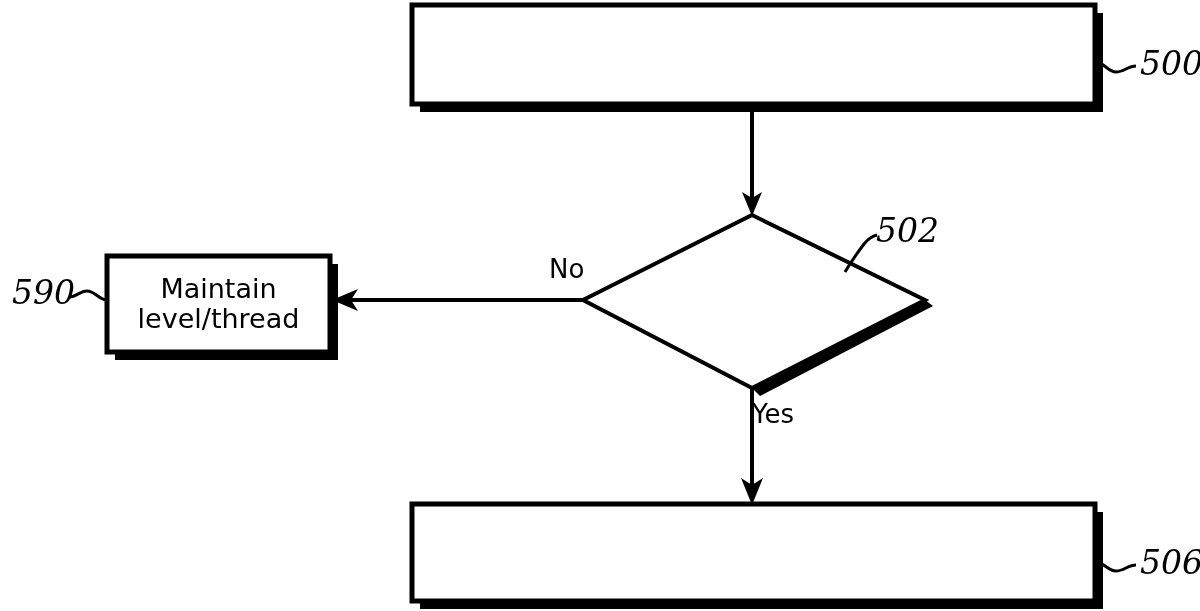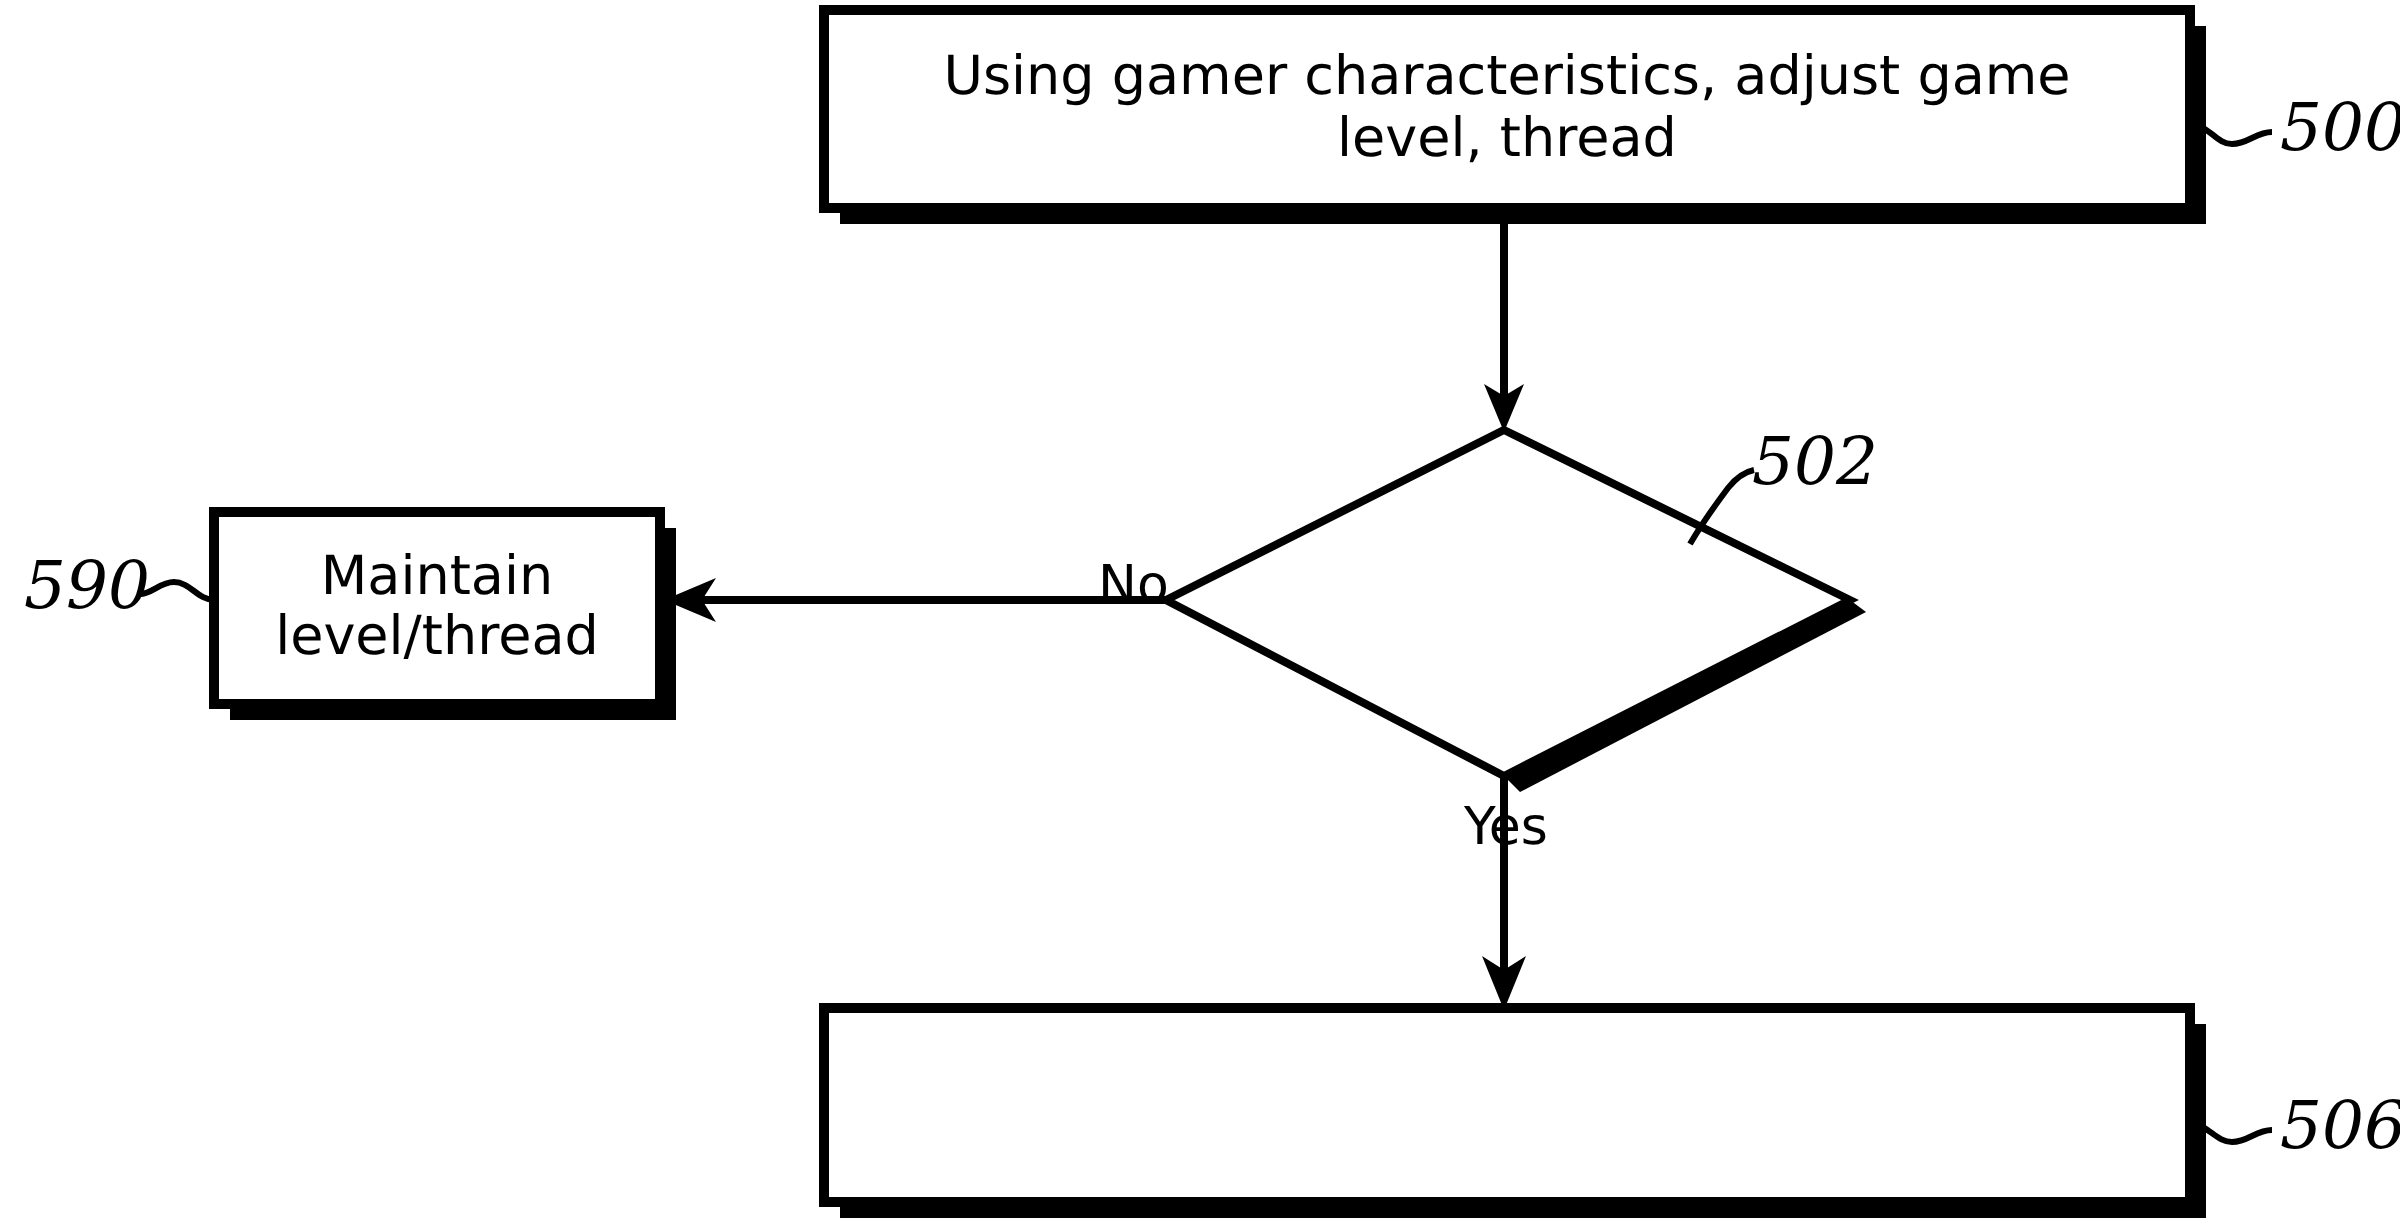--- a/index.html
+++ b/index.html
@@ -93,31 +93,29 @@
       <line x1="752" y1="388" x2="752" y2="492" stroke="#000000" stroke-width="4"></line>
       <polygon points="752,505 741,478 752,485 763,478" fill="#000000"></polygon>
     </g>
 
     <path d="M1095,62 C1104,62 1108,72 1116,72 C1124,72 1128,66 1136,66" fill="none" stroke="#000000" stroke-width="3"></path>
     <path d="M845,272 C852,260 858,252 864,244 C868,239 872,236 877,235" fill="none" stroke="#000000" stroke-width="3"></path>
     <path d="M107,300 C99,300 95,291 87,291 C80,291 76,297 70,297" fill="none" stroke="#000000" stroke-width="3"></path>
     <path d="M1095,562 C1104,562 1108,571 1116,571 C1124,571 1128,565 1136,565" fill="none" stroke="#000000" stroke-width="3"></path>
   </svg>
 
-  <div class="node-text box-text" style="left:418px; top:5px; width:671px; height:99px;">Using gamer characteristics, adjust game
-level, thread</div>
 
 
   <div class="node-text box-text" style="left:110px; top:256px; width:217px; height:96px;">Maintain
 level/thread</div>
 
 
-  <div class="edge-label" style="left:549px; top:254px;margin-top:24px;">No</div>
+  <div class="edge-label" style="left:549px; top:254px;">No</div>
 
-  <div class="edge-label" style="left:732px; top:399px;">Yes</div>
+  <div class="edge-label" style="left:752px; top:399px;">Yes</div>
 
   <div class="ref-num" style="left:1140px; top:44px;">500</div>
 
   <div class="ref-num" style="left:876px; top:211px;">502</div>
 
   <div class="ref-num" style="left:12px; top:273px;">590</div>
 
   <div class="ref-num" style="left:1140px; top:543px;">506</div>
 
 </div>

